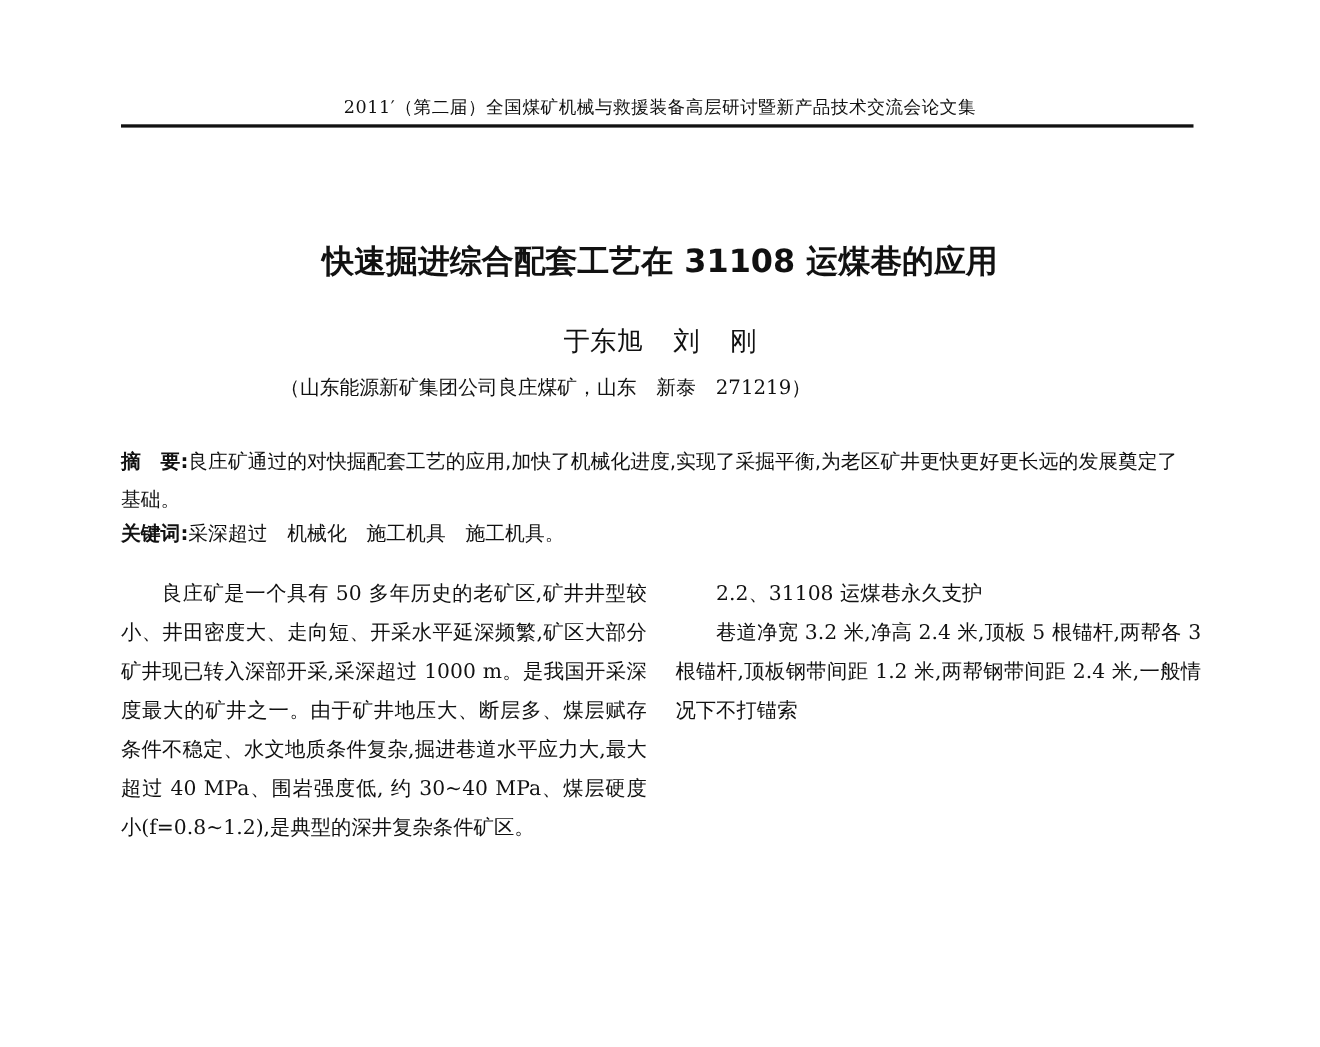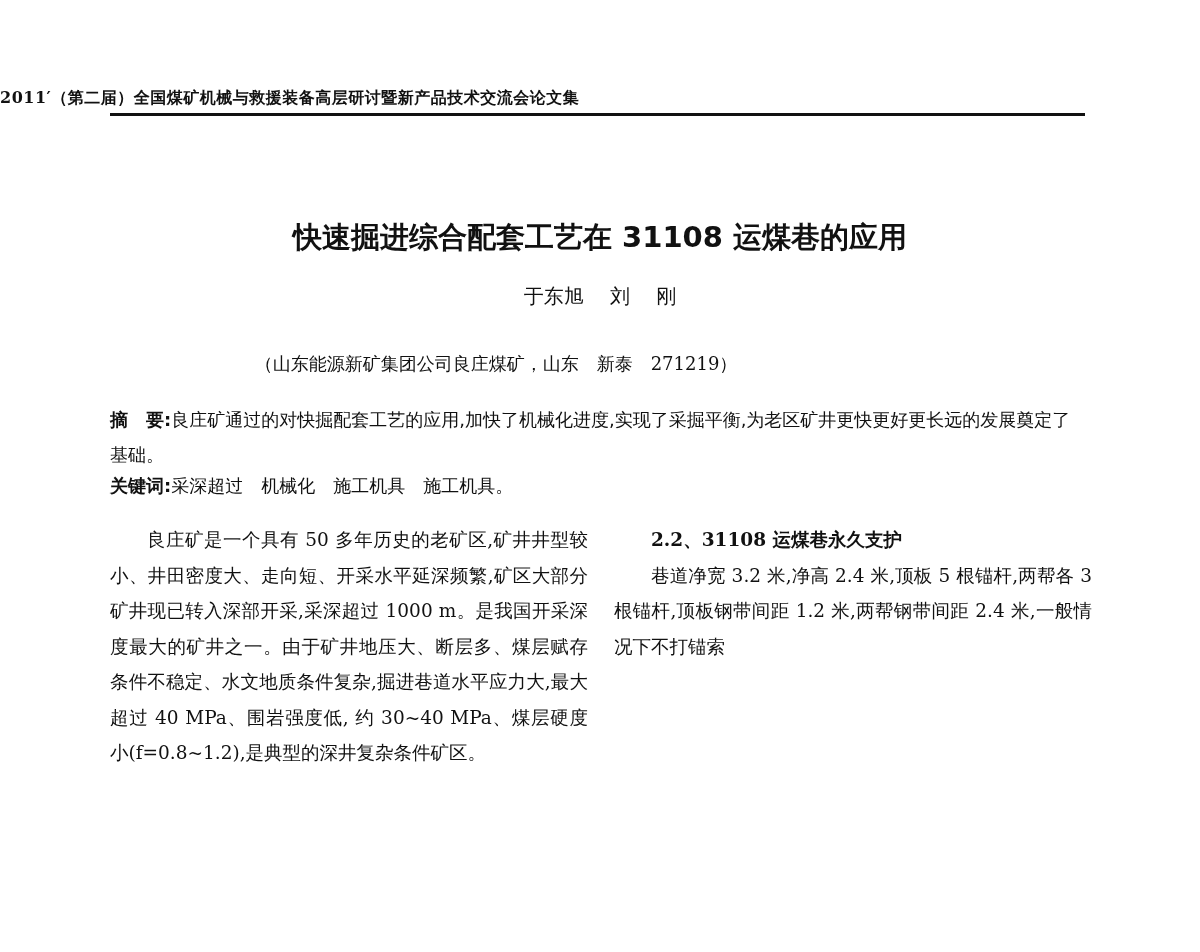--- a/index.html
+++ b/index.html
@@ -4,39 +4,39 @@
 <style>
   html, body { margin: 0; padding: 0; }
   body {
     width: 1200px; height: 952px; overflow: hidden;
     background: #ffffff; color: #111;
     font-family: "DejaVu Serif", "Liberation Serif", serif;
     position: relative;
   }
   .running-header {
     position: absolute; left: 0; width: 1200px; top: 88px;
-    font-size: 16px; font-weight: bold; letter-spacing: 0.5px;
+    text-align: center; font-size: 16px; font-weight: normal; letter-spacing: 0.5px;
     font-family: "DejaVu Serif", serif;
   }
   .header-rule {
     position: absolute; left: 110px; width: 975px; top: 113px;
     height: 3px; background: #111;
   }
   .title {
     position: absolute; left: 0; width: 1200px; top: 218px;
     text-align: center; font-size: 29px; font-weight: bold;
     font-family: "DejaVu Sans", sans-serif;
   }
   .authors {
-    position: absolute; left: 0; width: 1200px; top: 283px;
-    text-align: center; font-size: 20px; word-spacing: 20px;
+    position: absolute; left: 0; width: 1200px; top: 294px;
+    text-align: center; font-size: 24px; word-spacing: 20px;
   }
   .affiliation {
     position: absolute; left: 0; width: 992px; top: 340px;
-    text-align: center; font-size: 18px; margin-top: 12px;
+    text-align: center; font-size: 18px;
   }
   .abstract {
     position: absolute; left: 110px; width: 976px; top: 402px;
     font-size: 18px; line-height: 35px;
     font-family: "DejaVu Sans", sans-serif;
   }
   .abstract .label { font-weight: bold; }
   .keywords {
     position: absolute; left: 110px; width: 976px; top: 471px;
     font-size: 18px; line-height: 30px;
@@ -49,21 +49,21 @@
     font-size: 18.5px; line-height: 35.5px; text-align: justify;
     font-family: "DejaVu Serif", serif;
   }
   .col-left { left: 110px; }
   .col-right { left: 614px; }
   .col p { margin: 0; }
   .indent { text-indent: 2em; }
   .section-heading {
     font-size: 22px; margin: 10px 0 8px 44px !important; line-height: 42px;
   }
-  .subsection { text-indent: 2em; font-weight: bold; }
+  .subsection { text-indent: 2em; }
 </style>
 </head>
 <body>
 
 <div class="running-header">2011′（第二届）全国煤矿机械与救援装备高层研讨暨新产品技术交流会论文集</div>
 <div class="header-rule"></div>
 
 <div class="title">快速掘进综合配套工艺在 31108 运煤巷的应用</div>
 <div class="authors">于东旭 刘 刚</div>
 <div class="affiliation">（山东能源新矿集团公司良庄煤矿，山东　新泰　271219）</div>

